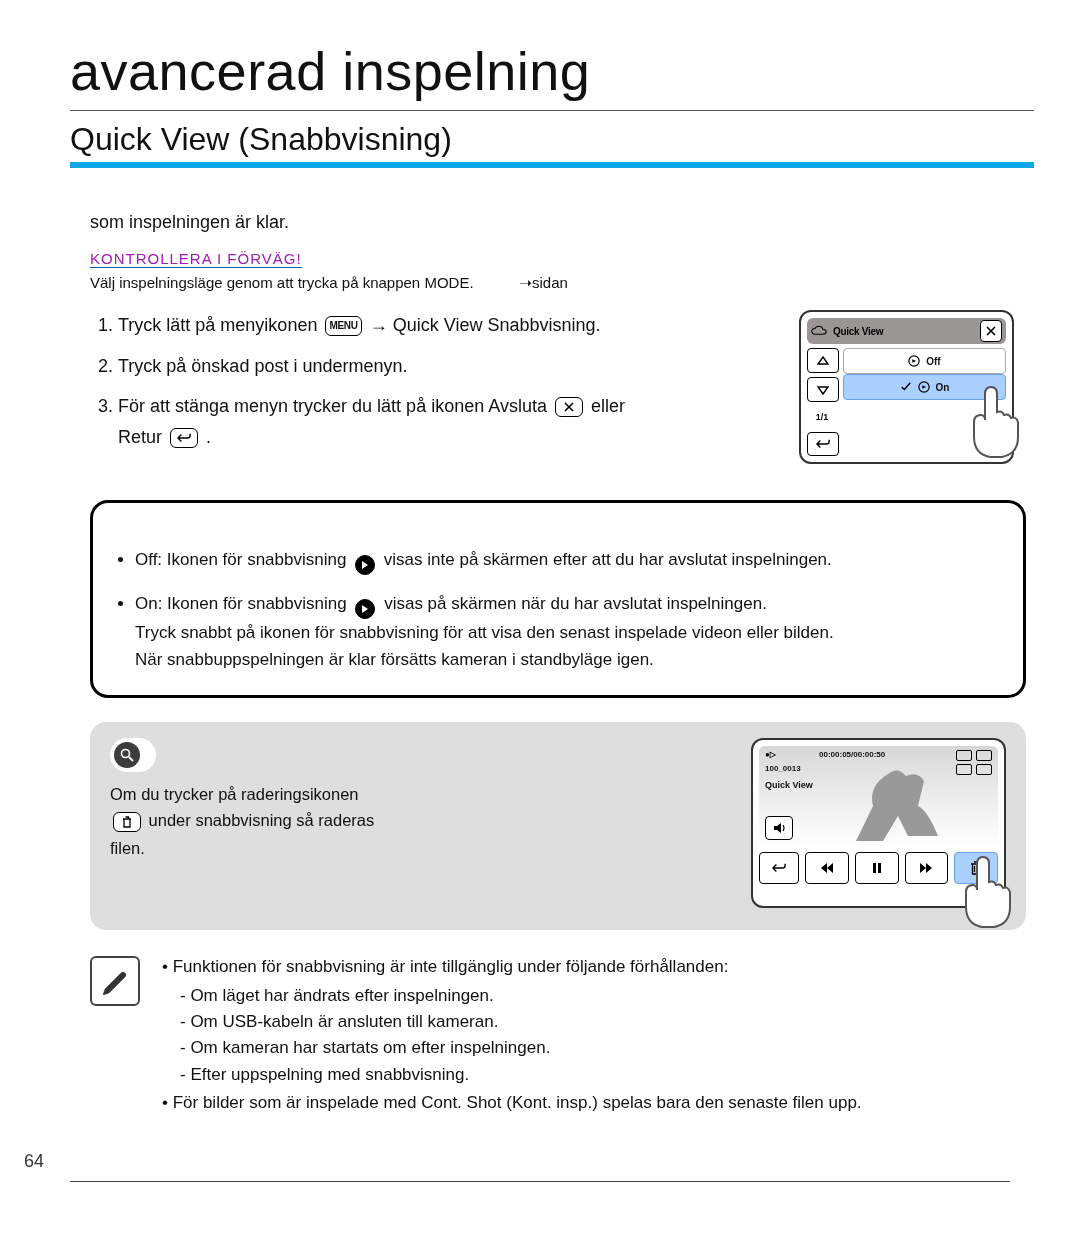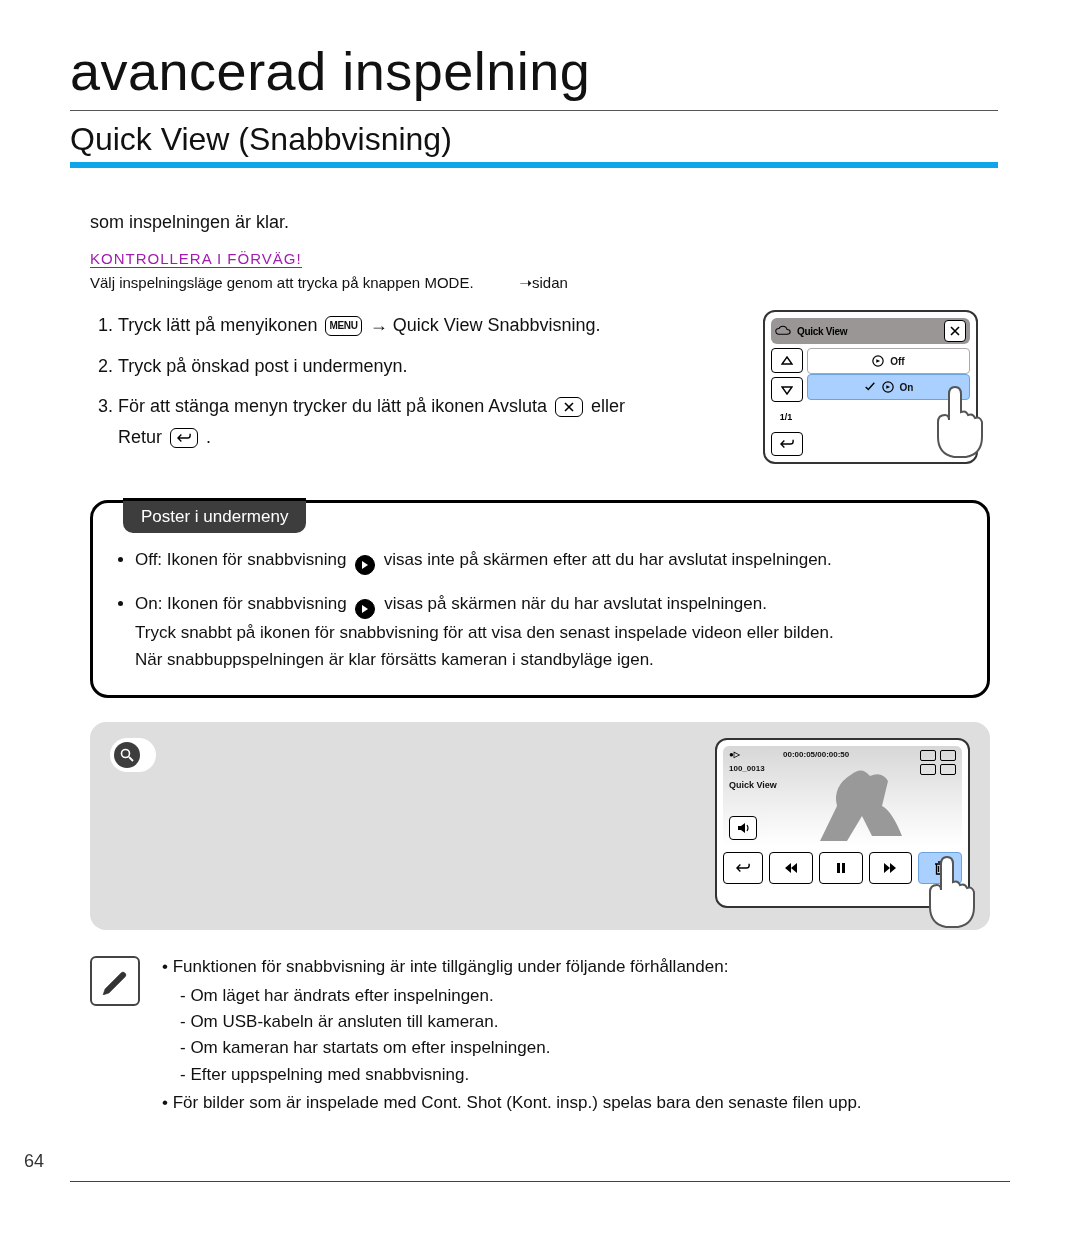--- a/index.html
+++ b/index.html
@@ -6,21 +6,21 @@
     margin: 0;
     padding: 0;
     background: #fff;
     font-family: "Segoe UI", "Helvetica Neue", Arial, sans-serif;
     color: #111;
   }
   .page {
     width: 1080px;
     min-height: 1234px;
     position: relative;
-    padding: 40px 82px 60px 70px;
+    padding: 40px 46px 60px 70px;
     box-sizing: border-box;
   }
   h1.section-title {
     font-weight: 300;
     font-size: 54px;
     margin: 0 0 8px 0;
     letter-spacing: 0.5px;
   }
   .title-rule {
     border: none;
@@ -422,21 +422,20 @@
       </div>
       <div class="pointing-hand">
         <svg viewBox="0 0 70 80">
             <path d="M25 12 Q25 5 31 5 Q37 5 37 12 V30 Q42 28 44 33 Q49 31 51 36 Q56 34 58 40 V55 Q58 72 42 75 H30 Q14 72 14 55 V40 Q14 33 21 33 Q25 33 25 38 Z" fill="#fff" stroke="#555" stroke-width="2"></path>
           </svg>
       </div>
     </div>
   </div>
 
   <div class="poster-box">
-    <div class="poster-tab">Poster i undermeny</div>
     <ul class="poster-list">
       <li>
         <span>Off: Ikonen för snabbvisning </span>
         <span class="qv-play-icon">
             <svg viewBox="0 0 8 8">
               <path d="M1 0 L7 4 L1 8 Z"></path>
             </svg>
           </span>
         <span> visas inte på skärmen efter att du har avslutat inspelningen.</span>
       </li>
@@ -456,20 +455,31 @@
 
   <div class="tip-box">
     <div class="tip-left">
       <div class="tip-chip">
         <span class="tip-chip-icon">
           <svg viewBox="0 0 14 14">
               <circle cx="5.5" cy="5.5" r="4" fill="none" stroke="#fff" stroke-width="1.6"></circle>
               <path d="M9 9 L13 13" stroke="#fff" stroke-width="1.8"></path>
             </svg>
         </span>
+      </div>
+      <div>
+        <span>Om du trycker på raderingsikonen</span><br>
+        <span> </span>
+        <span class="inline-icon delete">
+          <svg viewBox="0 0 10 12">
+              <path d="M1 3 H9 M2 3 V11 H8 V3 M3.5 1 H6.5 V3" fill="none" stroke-width="1.3"></path>
+            </svg>
+        </span>
+        <span>under snabbvisning så raderas</span><br>
+        <span>filen.</span>
       </div>
     </div>
 
     <div class="device-play">
       <div class="dp-screen">
         <div class="dp-top-icons">
           <span>●▷</span>
         </div>
         <div class="dp-top-middle">00:00:05/00:00:50</div>
         <div class="dp-top-right">

